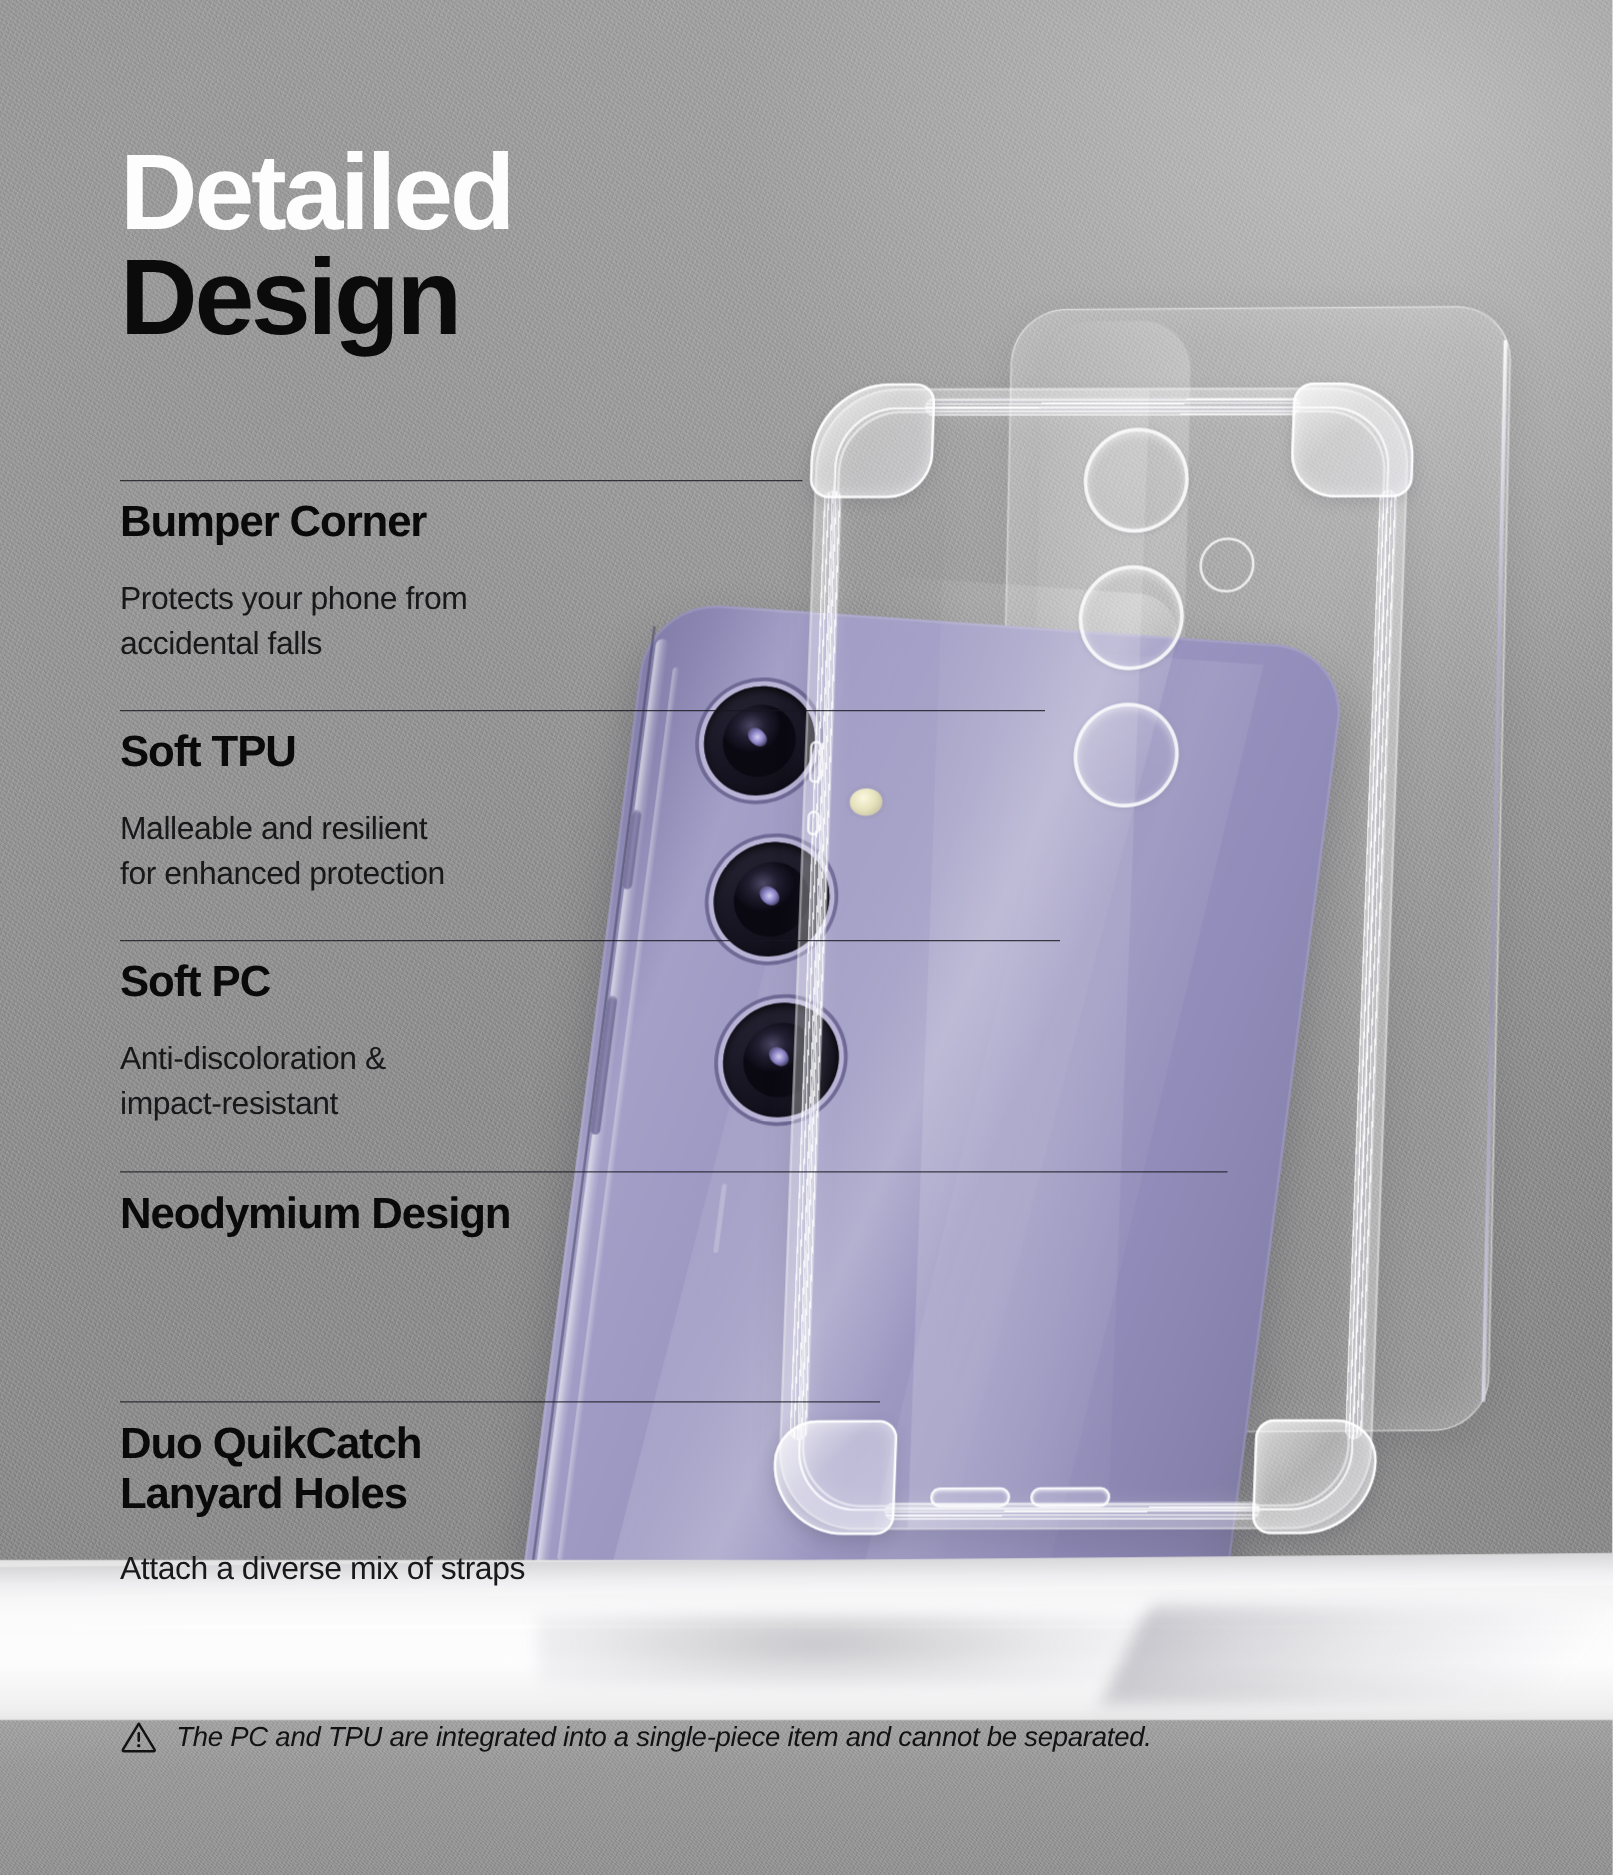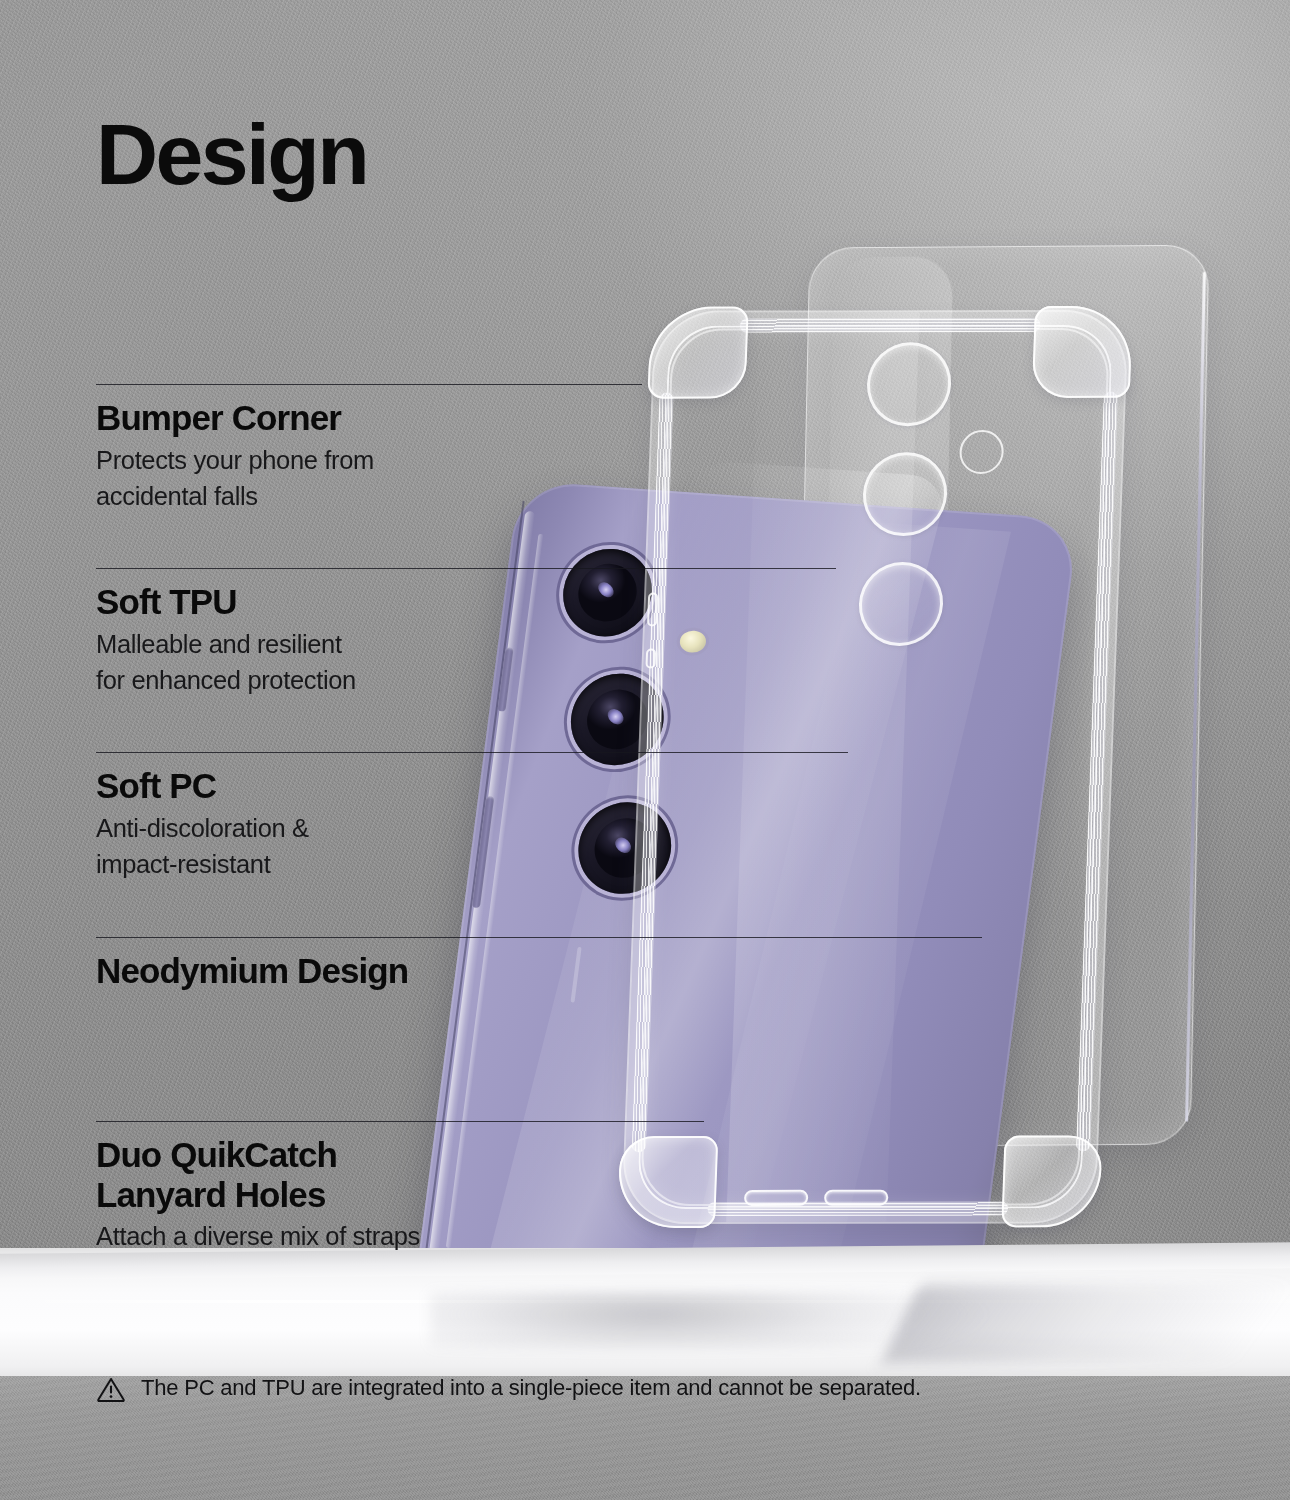--- a/index.html
+++ b/index.html
@@ -127,32 +127,33 @@
     letter-spacing: -0.9px;
     line-height: 1.13;
     white-space: pre-line;
   }
   .feat-desc {
     font-size: 25.5px;
     font-weight: normal;
     color: #18181a;
     letter-spacing: -0.35px;
     line-height: 1.42;
-    margin-top: 4px;
+    margin-top: 23px;
     white-space: pre-line;
   }
 
   
   .footnote {
     position: absolute;
     left: 96px;
     top: 1375px;
     display: flex;
-    align-items: flex-start;
+    align-items: center;
     gap: 15px;
+    font-style: italic;
   }
   .warn-icon { width: 30px; height: 30px; display: block; flex: none; }
   .footnote-text {
     font-size: 22px;
     color: #121214;
     letter-spacing: -0.2px;
     white-space: nowrap;
   }
 
   
@@ -506,20 +507,21 @@
 
   <div class="table-surface"></div>
   <div class="table-edge-far"></div>
   <div class="table-hi"></div>
   <div class="table-shadow-a"></div>
   <div class="table-shadow-b"></div>
   <div class="footer-band"></div>
   <div class="footer-band-noise"></div>
 
   <div class="headline">
+    <span class="l1">Detailed</span>
     <span class="l2">Design</span>
   </div>
 
   <div class="rule-overlay">
     <div class="rule-seg" style="left:96px;  top:384px;  width:546px;"></div>
     <div class="rule-seg" style="left:96px;  top:568px;  width:740px;"></div>
     <div class="rule-seg" style="left:96px;  top:752px;  width:752px;"></div>
     <div class="rule-seg" style="left:96px;  top:937px;  width:886px;"></div>
     <div class="rule-seg" style="left:96px;  top:1121px; width:608px;"></div>
   </div>

